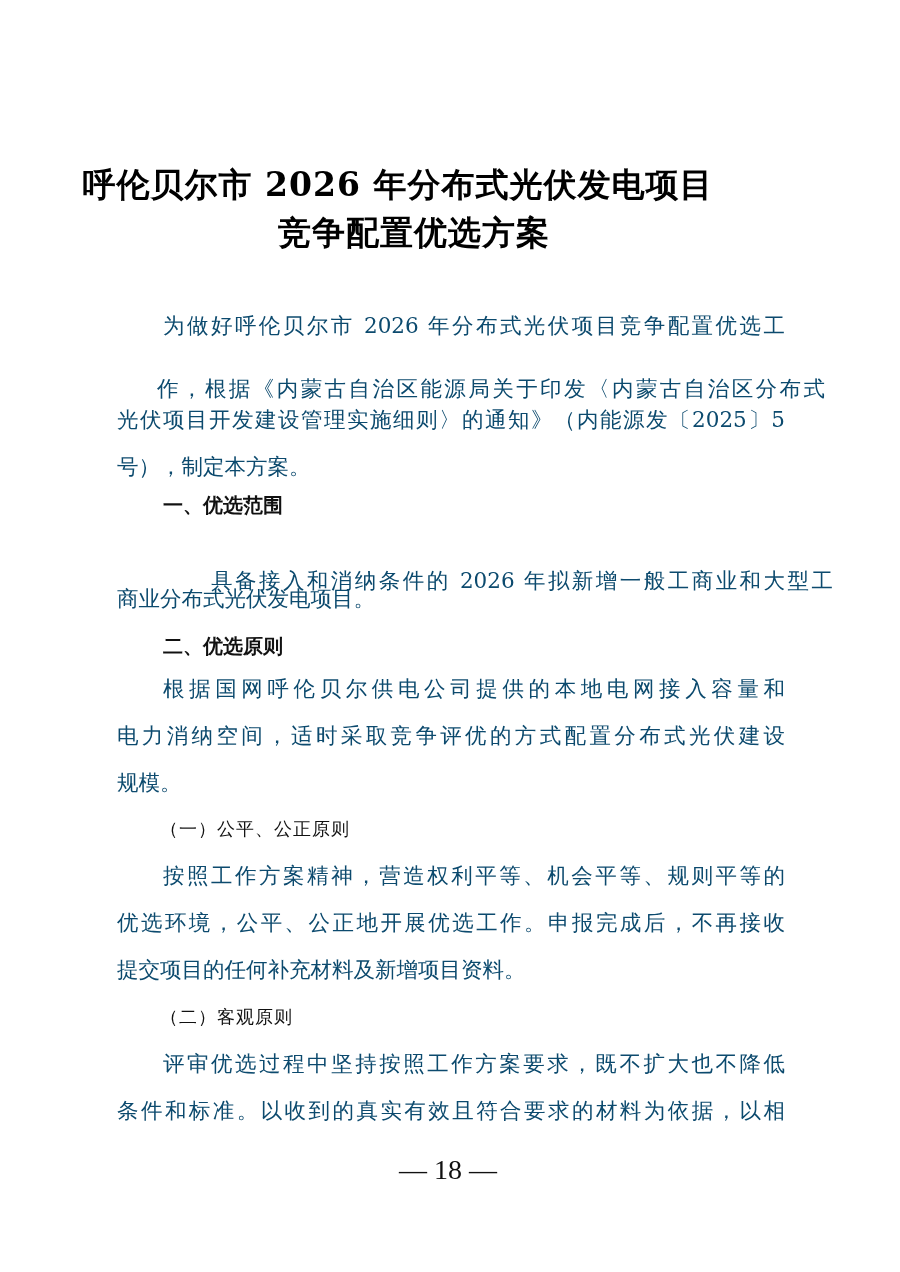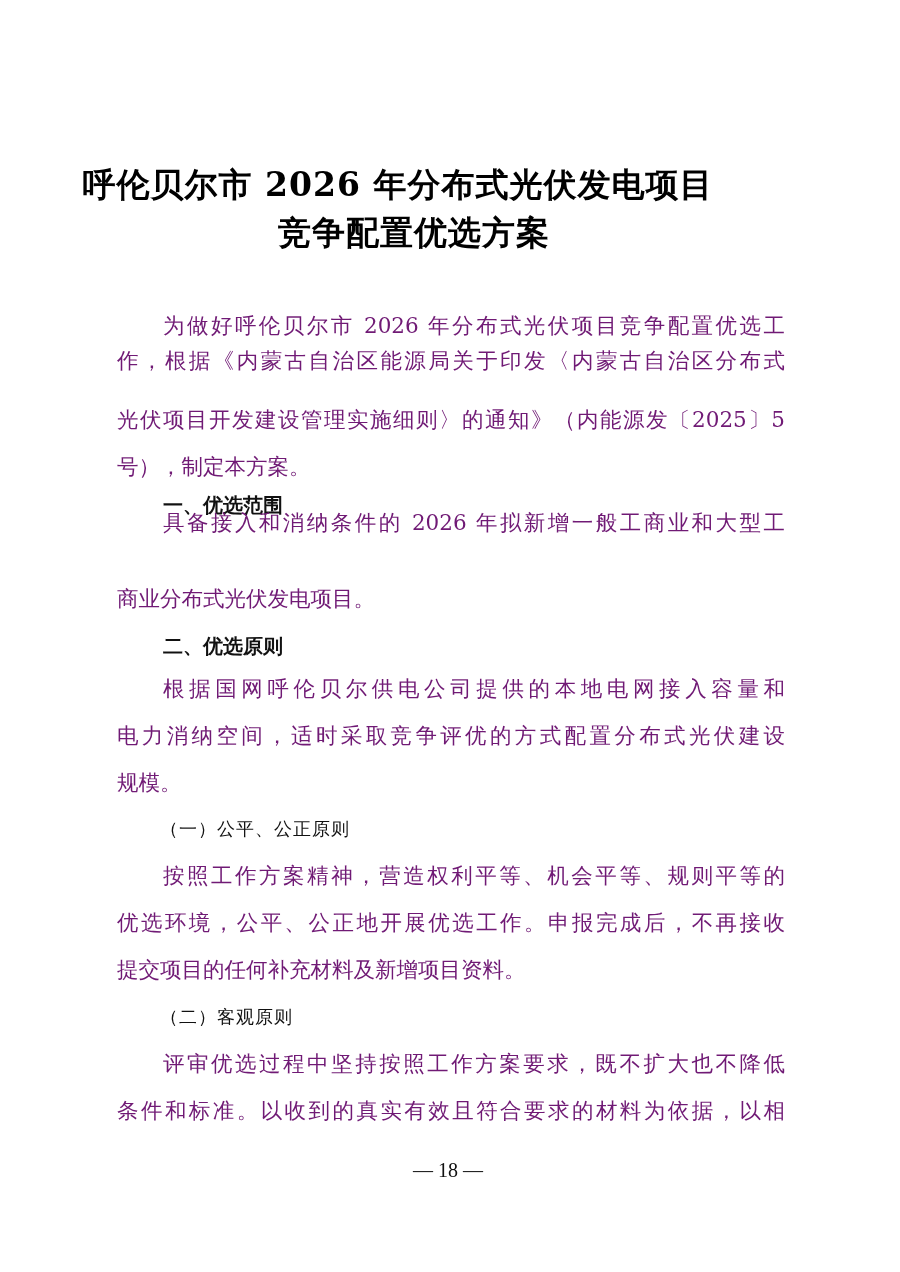--- a/index.html
+++ b/index.html
@@ -38,21 +38,21 @@
 
     .line {
       position: absolute;
       left: 117px;
       width: 668px;
       font-size: 21.5px;
       line-height: 30px;
       white-space: nowrap;
       text-align: justify;
       text-align-last: justify;
-      color: #701a75;
+      color: #0c4a6e;
       font-family: "DejaVu Serif", "Liberation Serif", serif;
     }
     .line.last { text-align-last: left; }
     .line.indent { left: 163px; width: 622px; }
 
     .heading {
       position: absolute;
       left: 163px;
       font-size: 20px;
       line-height: 30px;
@@ -70,41 +70,41 @@
       letter-spacing: 1px;
       font-family: Liberation Sans, sans-serif;
       color: #111;
     }
     .page-number {
       position: absolute;
       top: 1156px;
       left: 0;
       width: 896px;
       text-align: center;
-      font-size: 20px;
+      font-size: 28px;
       line-height: 28px;
       font-family: "Liberation Serif", "DejaVu Serif", serif;
       color: #111;
     }
   </style>
 </head>
 <body>
 
 <div class="page">
 
   <div class="title l1">呼伦贝尔市 2026 年分布式光伏发电项目</div>
   <div class="title l2">竞争配置优选方案</div>
 
   <div class="line indent" style="top:311px;">为做好呼伦贝尔市 2026 年分布式光伏项目竞争配置优选工</div>
-  <div class="line" style="top:346px;">作，根据《内蒙古自治区能源局关于印发〈内蒙古自治区分布式</div>
+  <div class="line" style="top:374px;margin-left:40px;">作，根据《内蒙古自治区能源局关于印发〈内蒙古自治区分布式</div>
   <div class="line" style="top:405px;">光伏项目开发建设管理实施细则〉的通知》（内能源发〔2025〕5</div>
   <div class="line last" style="top:452px;">号），制定本方案。</div>
 
   <div class="heading" style="top:490px;">一、优选范围</div>
-  <div class="line indent" style="top:508px;">具备接入和消纳条件的 2026 年拟新增一般工商业和大型工</div>
+  <div class="line indent" style="top:566px;margin-left:48px;">具备接入和消纳条件的 2026 年拟新增一般工商业和大型工</div>
   <div class="line last" style="top:584px;">商业分布式光伏发电项目。</div>
 
   <div class="heading" style="top:631px;">二、优选原则</div>
   <div class="line indent" style="top:674px;">根据国网呼伦贝尔供电公司提供的本地电网接入容量和</div>
   <div class="line" style="top:721px;">电力消纳空间，适时采取竞争评优的方式配置分布式光伏建设</div>
   <div class="line last" style="top:768px;">规模。</div>
 
   <div class="subheading" style="top:814px;">（一）公平、公正原则</div>
   <div class="line indent" style="top:861px;">按照工作方案精神，营造权利平等、机会平等、规则平等的</div>
   <div class="line" style="top:908px;">优选环境，公平、公正地开展优选工作。申报完成后，不再接收</div>

